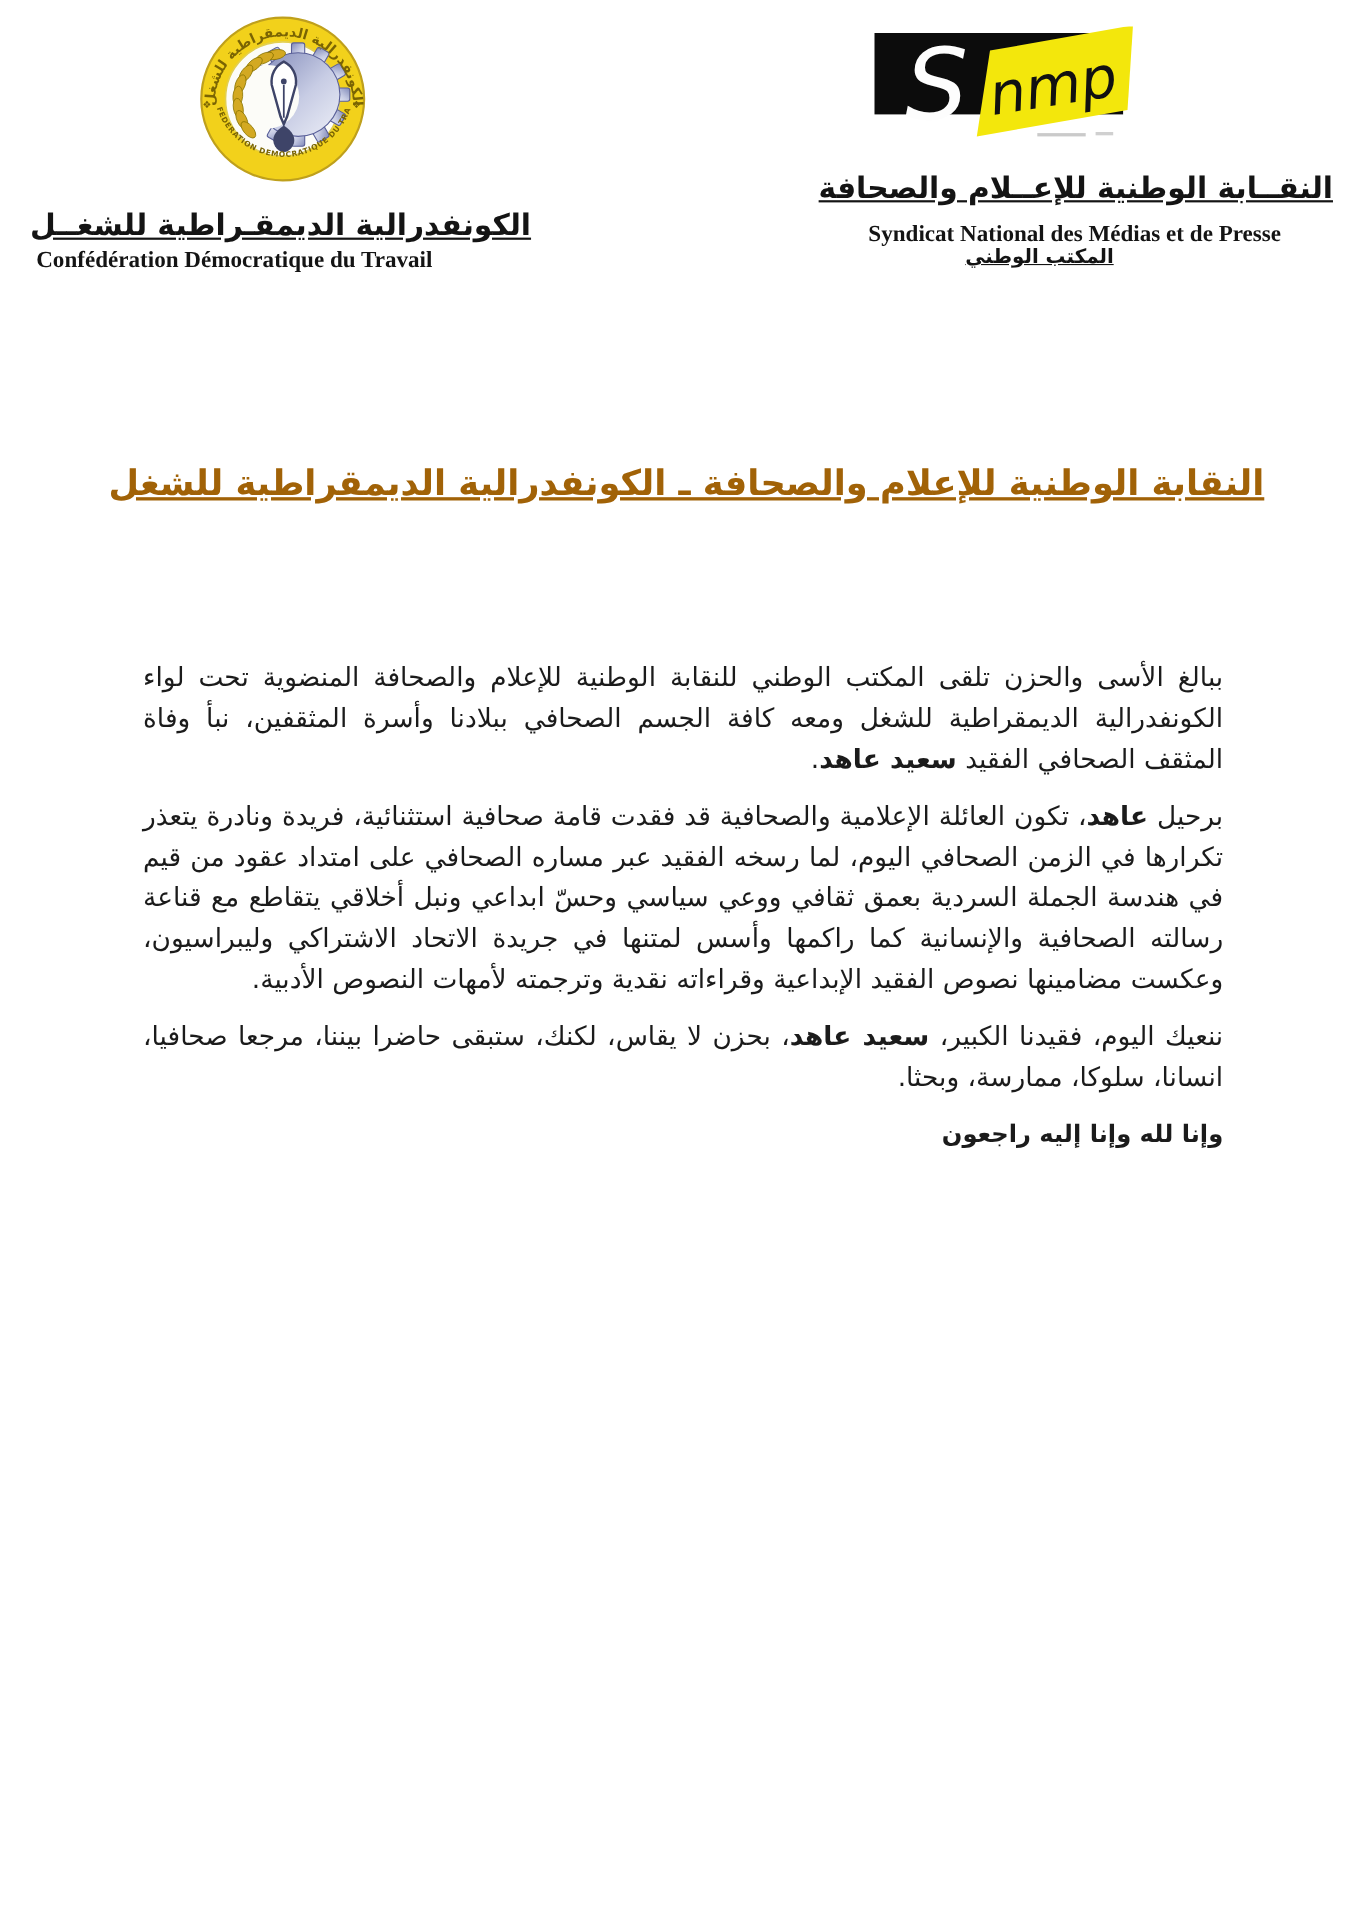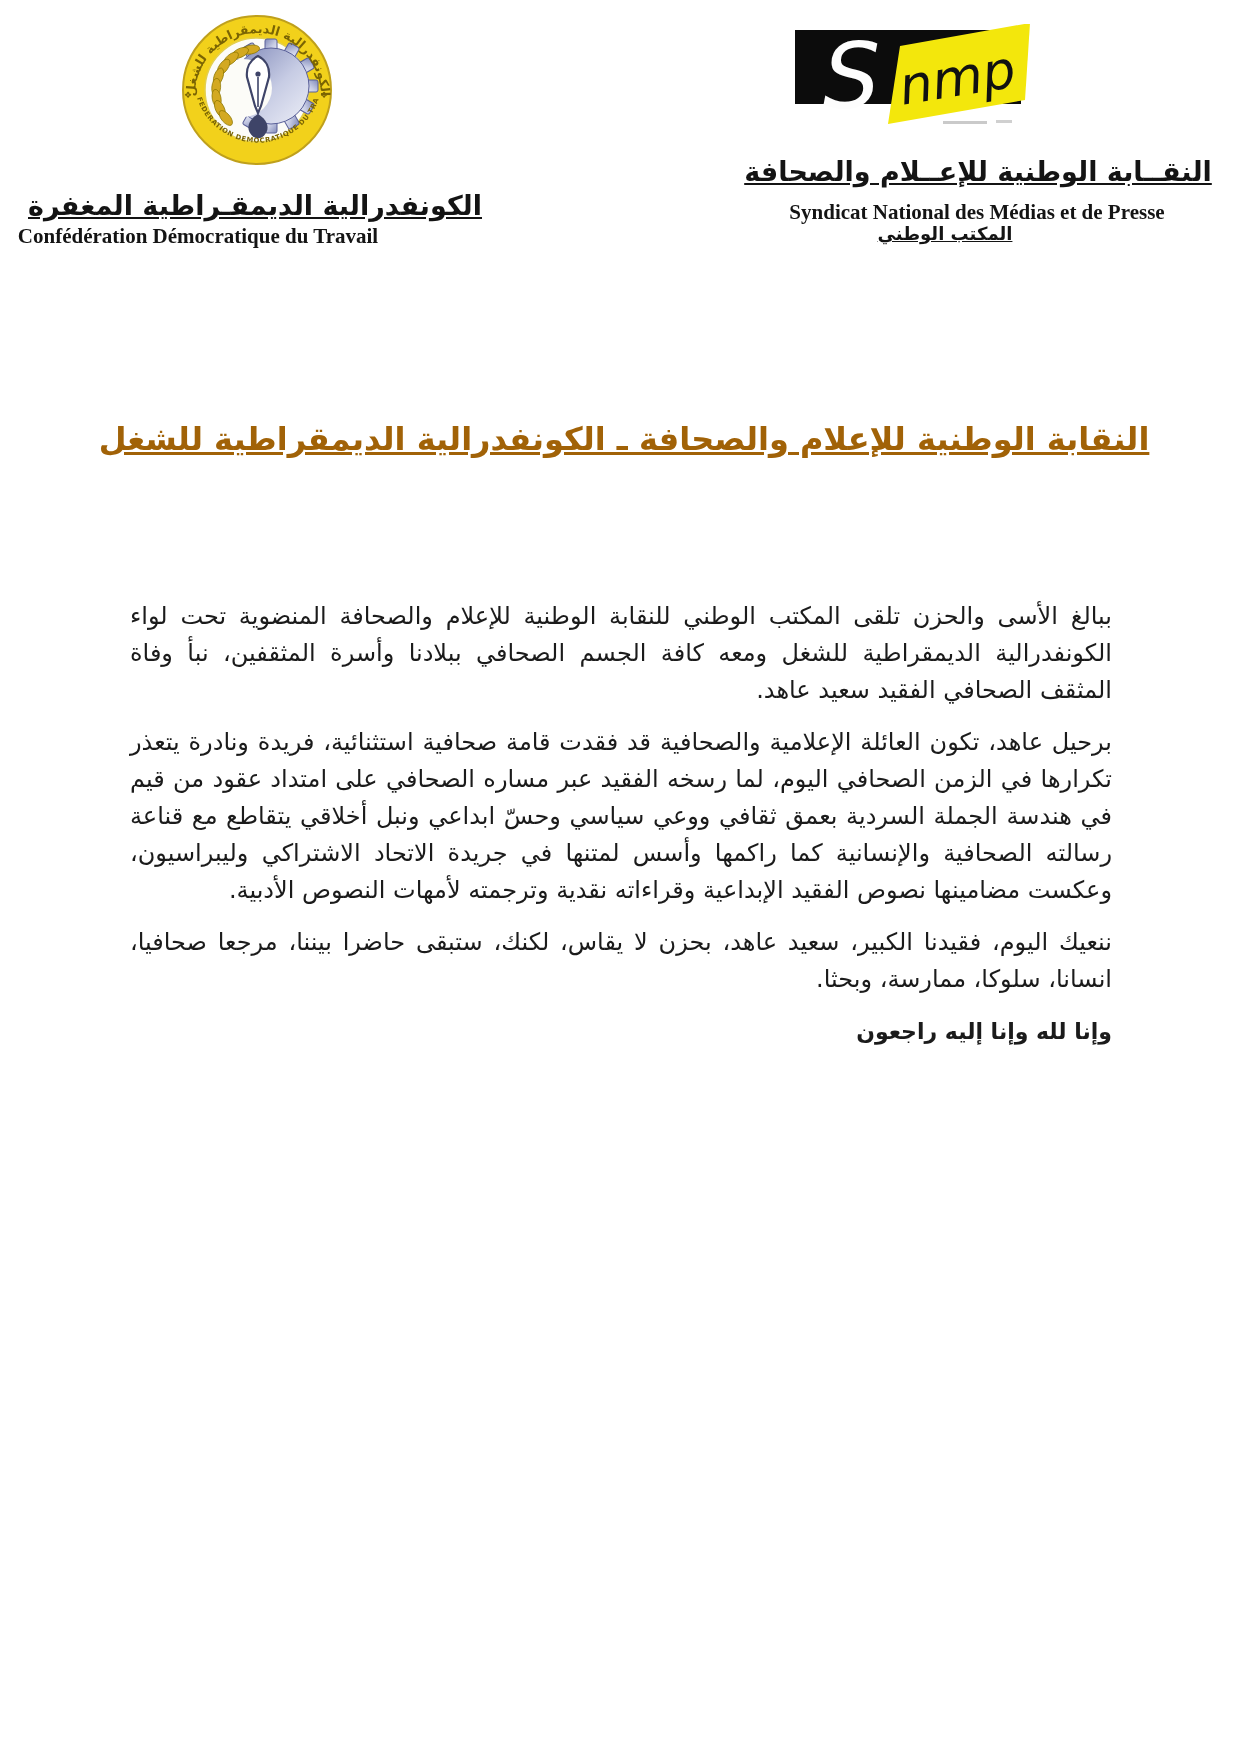--- a/index.html
+++ b/index.html
@@ -14,21 +14,21 @@
   .hdr-ar{font-weight:bold;font-size:27px;color:#141414;}
   .hdr-fr{font-weight:bold;font-size:21px;color:#141414;
           font-family:"Liberation Serif","DejaVu Serif",serif;}
   .doc-title{font-weight:bold;font-size:32px;color:#a16207;}
   .doc-subtitle{font-weight:bold;font-size:30px;color:#161616;}
   .body-text{
     width:982px;direction:rtl;text-align:justify;
     font-size:24px;line-height:37px;color:#1b1b1b;
   }
   .body-text p{margin:0 0 15px 0;}
-  .body-text .b{font-weight:normal;}
+  .body-text .b{font-weight:bold;}
   .closing{font-weight:bold;font-size:22px;margin-top:6px;}
   svg text{font-family:"DejaVu Sans",sans-serif;}
 </style>
 </head>
 <body>
 
 <div class="page">
 
   <svg class="abs" style="left:181px;top:14px;" width="152" height="152" viewBox="0 0 152 152">
     <defs>
@@ -98,22 +98,22 @@
 
   <svg class="abs" style="left:793px;top:24px;" width="240" height="103" viewBox="0 0 240 103">
     <rect x="2" y="6" width="226" height="74" fill="#0C0C0C"></rect>
     <polygon points="107,22 237,-1 232,76 95,100" fill="#F3E70C"></polygon>
     <rect x="150" y="97" width="44" height="3" fill="#8a8a8a" opacity="0.45"></rect>
     <rect x="203" y="96" width="16" height="3" fill="#8a8a8a" opacity="0.4"></rect>
     <text x="30" y="84" font-size="90" font-style="italic" fill="#FDFDFD" font-family="'Liberation Serif','DejaVu Serif',serif">S</text>
     <text x="106" y="74" font-size="52" font-style="italic" fill="#111111" font-family="'Liberation Serif','DejaVu Serif',serif" transform="rotate(-9 150 55)">nmp</text>
   </svg>
 
-  <div class="abs ctr hdr-ar ar" style="left:255px;top:190px;">الكونفدرالية الديمقـراطية المغفرة</div>
-  <div class="abs ctr hdr-fr" style="left:198px;top:224px;text-align:right;">Confédération Démocratique du Travail</div>
+  <div class="abs ctr hdr-ar ar" style="left:255px;top:190px;">الكونفدرالية الديمقـراطية للشغــل</div>
+  <div class="abs ctr hdr-fr" style="left:213px;top:224px;text-align:right;">Confédération Démocratique du Travail</div>
 
   <div class="abs ctr hdr-ar ar" style="left:978px;top:156px;">النقــابة الوطنية للإعــلام والصحافة</div>
   <div class="abs ctr hdr-fr" style="left:977px;top:200px;">Syndicat National des Médias et de Presse</div>
   <div class="abs ctr hdr-ar ar" style="left:945px;top:223px;font-size:18px;text-align:right;">المكتب الوطني</div>
 
   <div class="abs ctr doc-title ar" style="left:624px;top:420px;">النقابة الوطنية للإعلام والصحافة ـ الكونفدرالية الديمقراطية للشغل</div>
 
   <div class="abs body-text" style="left:130px;top:598px;">
     <p><span>ببالغ الأسى والحزن تلقى المكتب الوطني للنقابة الوطنية للإعلام والصحافة المنضوية تحت لواء الكونفدرالية الديمقراطية للشغل ومعه كافة الجسم الصحافي ببلادنا وأسرة المثقفين، نبأ وفاة المثقف الصحافي الفقيد </span><span class="b">سعيد عاهد</span><span>.</span></p>
     <p><span>برحيل </span><span class="b">عاهد</span><span>، تكون العائلة الإعلامية والصحافية قد فقدت قامة صحافية استثنائية، فريدة ونادرة يتعذر تكرارها في الزمن الصحافي اليوم،  لما رسخه الفقيد عبر مساره الصحافي على امتداد عقود من قيم في هندسة الجملة السردية  بعمق ثقافي ووعي سياسي وحسّ ابداعي ونبل أخلاقي يتقاطع مع قناعة رسالته الصحافية والإنسانية كما راكمها وأسس لمتنها في جريدة الاتحاد الاشتراكي وليبراسيون، وعكست مضامينها نصوص الفقيد الإبداعية وقراءاته نقدية وترجمته لأمهات النصوص الأدبية.</span></p>

